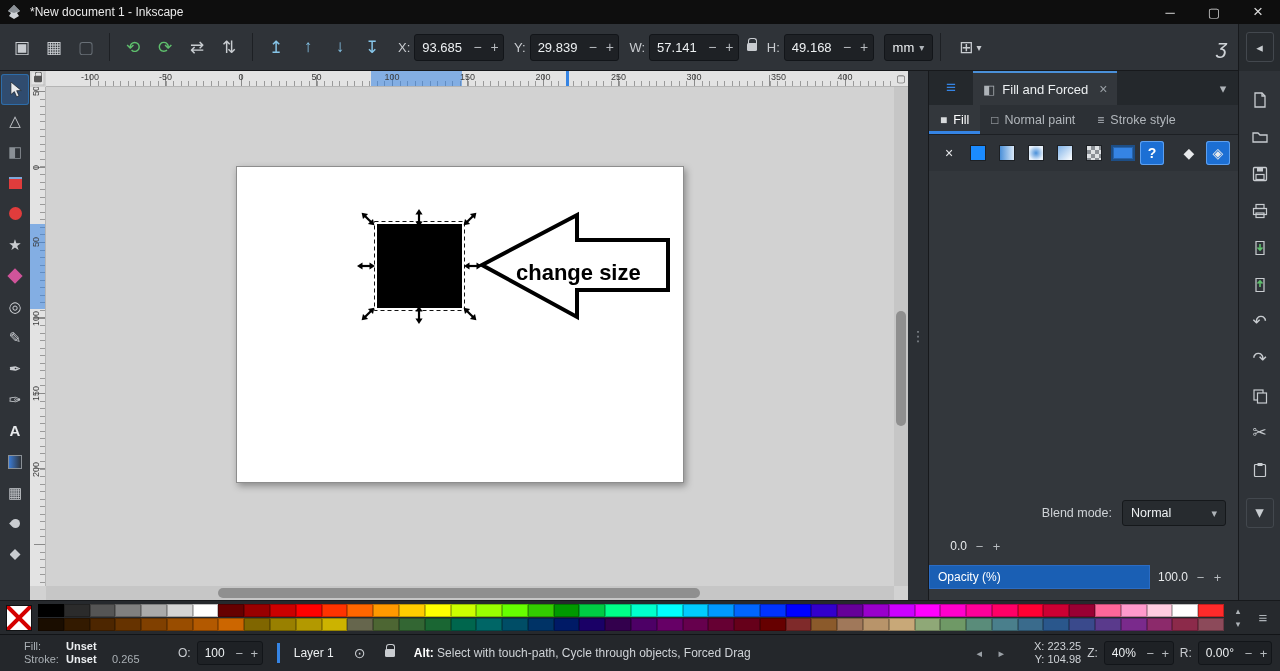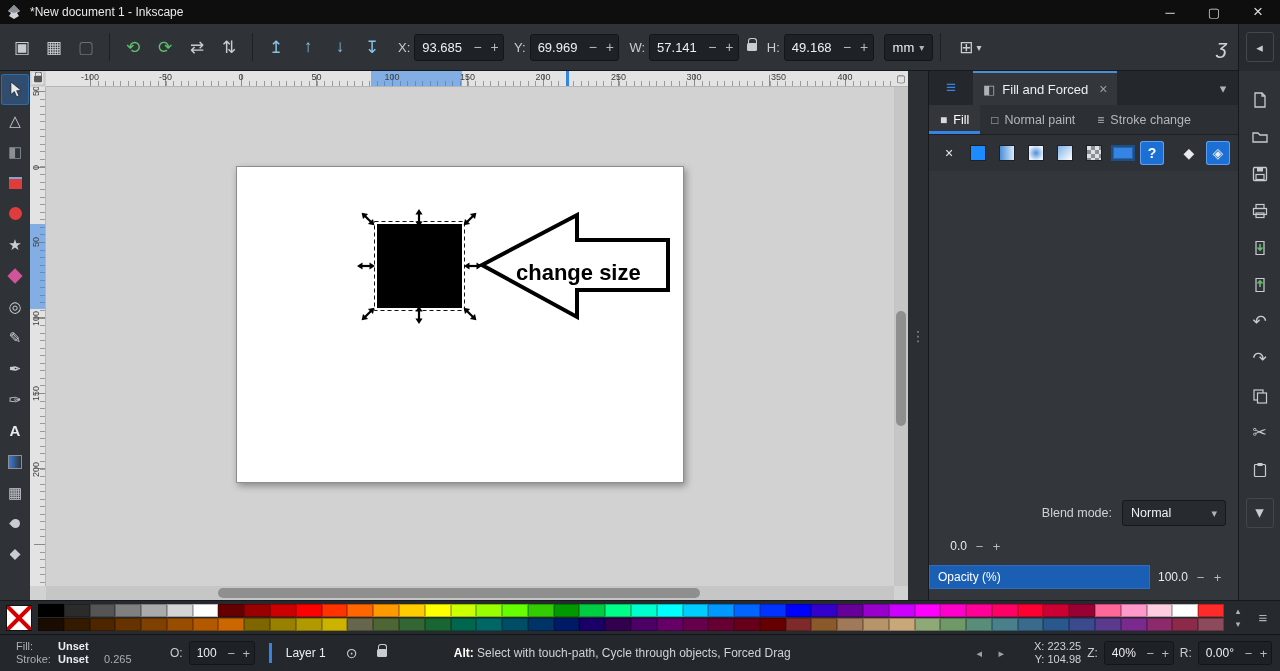--- a/index.html
+++ b/index.html
@@ -180,38 +180,38 @@
   .swatch-row { display:flex; height:13px; }
   .swatch { flex:1; height:13px; box-shadow:inset 0 0 0 1px rgba(0,0,0,.25); }
   .pal-scroll { display:flex; flex-direction:column; justify-content:center; gap:1px; }
   .pal-scroll .pbtn { width:16px; height:12px; display:flex; align-items:center; justify-content:center;
                       color:#aeb3b8; font-size:9px; }
   .pal-menu { width:22px; height:24px; display:flex; align-items:center; justify-content:center;
               color:#aeb3b8; font-size:15px; }
 
   
   .statusbar { height:37px; background:#24272b; border-top:1px solid #121417; display:flex;
-               align-items:center; padding:0 8px 0 16px; gap:6px; font-size:12px; flex:0 0 auto; }
+               align-items:center; padding:0 8px 0 24px; gap:6px; font-size:12px; flex:0 0 auto; }
   .fs-block { display:flex; flex-direction:column; justify-content:center; line-height:13px;
               font-size:11px; width:148px; flex:0 0 auto; }
   .fs-row { display:flex; }
   .fs-row .l { width:42px; color:#aab0b5; }
   .fs-row .v { width:46px; color:#eceff1; font-weight:bold; }
   .fs-row .w { color:#aab0b5; }
   .sb-label { color:#c9ccd0; }
   .spin { display:flex; align-items:center; background:#1e2125; border:1px solid #121519;
           border-radius:3px; height:24px; }
   .spin .val { padding:0 7px; color:#edf0f2; font-size:12px; }
   .spin .step { width:15px; text-align:center; color:#b7bbbf; font-size:13px; }
   .layer-colorbar { width:3px; height:20px; background:#3584e4; margin-left:8px; flex:0 0 auto; }
   .layer-name { padding:0 8px; color:#eceff1; }
   .sb-icon { width:24px; height:24px; display:flex; align-items:center; justify-content:center;
              color:#c9ccd0; font-size:14px; }
   .sb-msg { flex:1; color:#cfd3d7; white-space:nowrap; overflow:hidden; text-overflow:ellipsis;
-            padding-left:6px;margin-left:48px; }
+            padding-left:6px; }
   .sb-msg b { color:#ffffff; }
   .sb-nav { width:16px; height:22px; display:flex; align-items:center; justify-content:center;
             color:#9aa0a6; font-size:11px; }
   .xy-block { display:flex; flex-direction:column; line-height:13px; font-size:11px;
               align-items:flex-end; width:66px; flex:0 0 auto; color:#cfd3d7; }
 </style>
 </head>
 <body>
 
 <div class="window">
@@ -244,21 +244,21 @@
     <div class="tb-btn teal">↧</div>
 
     <span class="fld-label">X:</span>
     <div class="field">
       <span class="val">93.685</span>
       <span class="step">−</span>
       <span class="step">+</span>
     </div>
     <span class="fld-label">Y:</span>
     <div class="field">
-      <span class="val">69.969</span>
+      <span class="val">29.839</span>
       <span class="step">−</span>
       <span class="step">+</span>
     </div>
     <span class="fld-label">W:</span>
     <div class="field">
       <span class="val">57.141</span>
       <span class="step">−</span>
       <span class="step">+</span>
     </div>
     <div class="lock-wrap" style="color:#c9ccd0;">
@@ -404,21 +404,21 @@
         <div class="ptab active">
           <span class="picon" style="color:#d8dadc;">■</span>
           <span>Fill</span>
         </div>
         <div class="ptab">
           <span class="picon">□</span>
           <span>Normal paint</span>
         </div>
         <div class="ptab">
           <span class="picon">≡</span>
-          <span>Stroke change</span>
+          <span>Stroke style</span>
         </div>
       </div>
 
       <div class="paint-row">
         <div class="paint-btn">×</div>
         <div class="paint-btn">
             <div class="chip flat"></div>
           </div>
         <div class="paint-btn">
             <div class="chip lin"></div>

